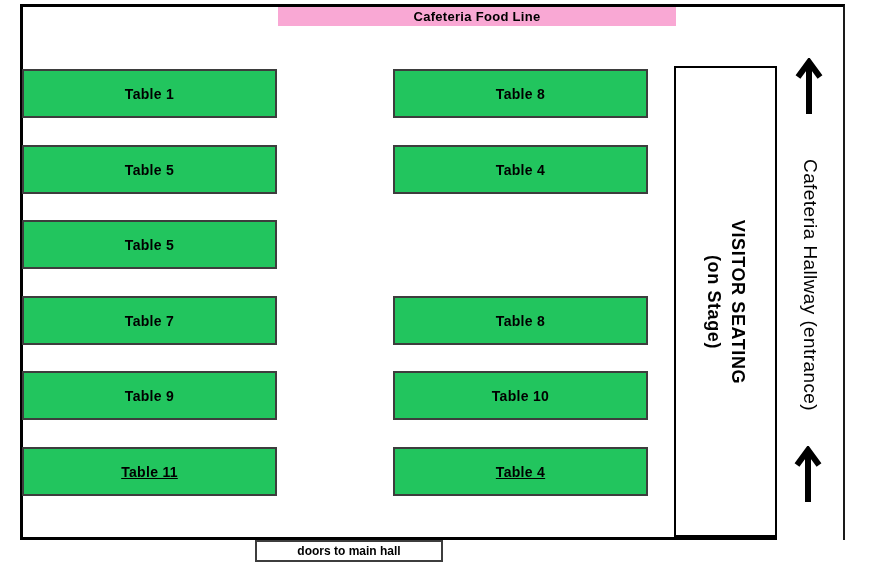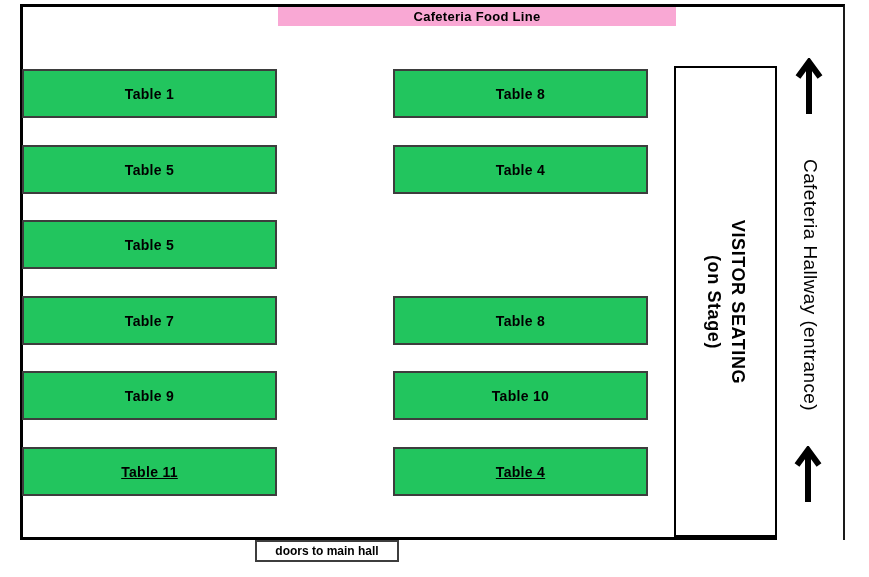--- a/index.html
+++ b/index.html
@@ -109,21 +109,21 @@
     position: absolute;
     width: 28px;
   }
   .arrow-top    { left: 795px; top: 58px;  height: 58px; }
   .arrow-bottom { left: 794px; top: 446px; height: 58px; }
 
   
   .doors {
     position: absolute;
     left: 255px; top: 540px;
-    width: 144px; height: 22px;
+    width: 188px; height: 22px;
     box-sizing: border-box;
     background: #ffffff;
     border: 2px solid #3d3d3d;
     display: flex;
     align-items: center;
     justify-content: center;
     font-size: 12px;
     font-weight: 700;
   }
 </style>

